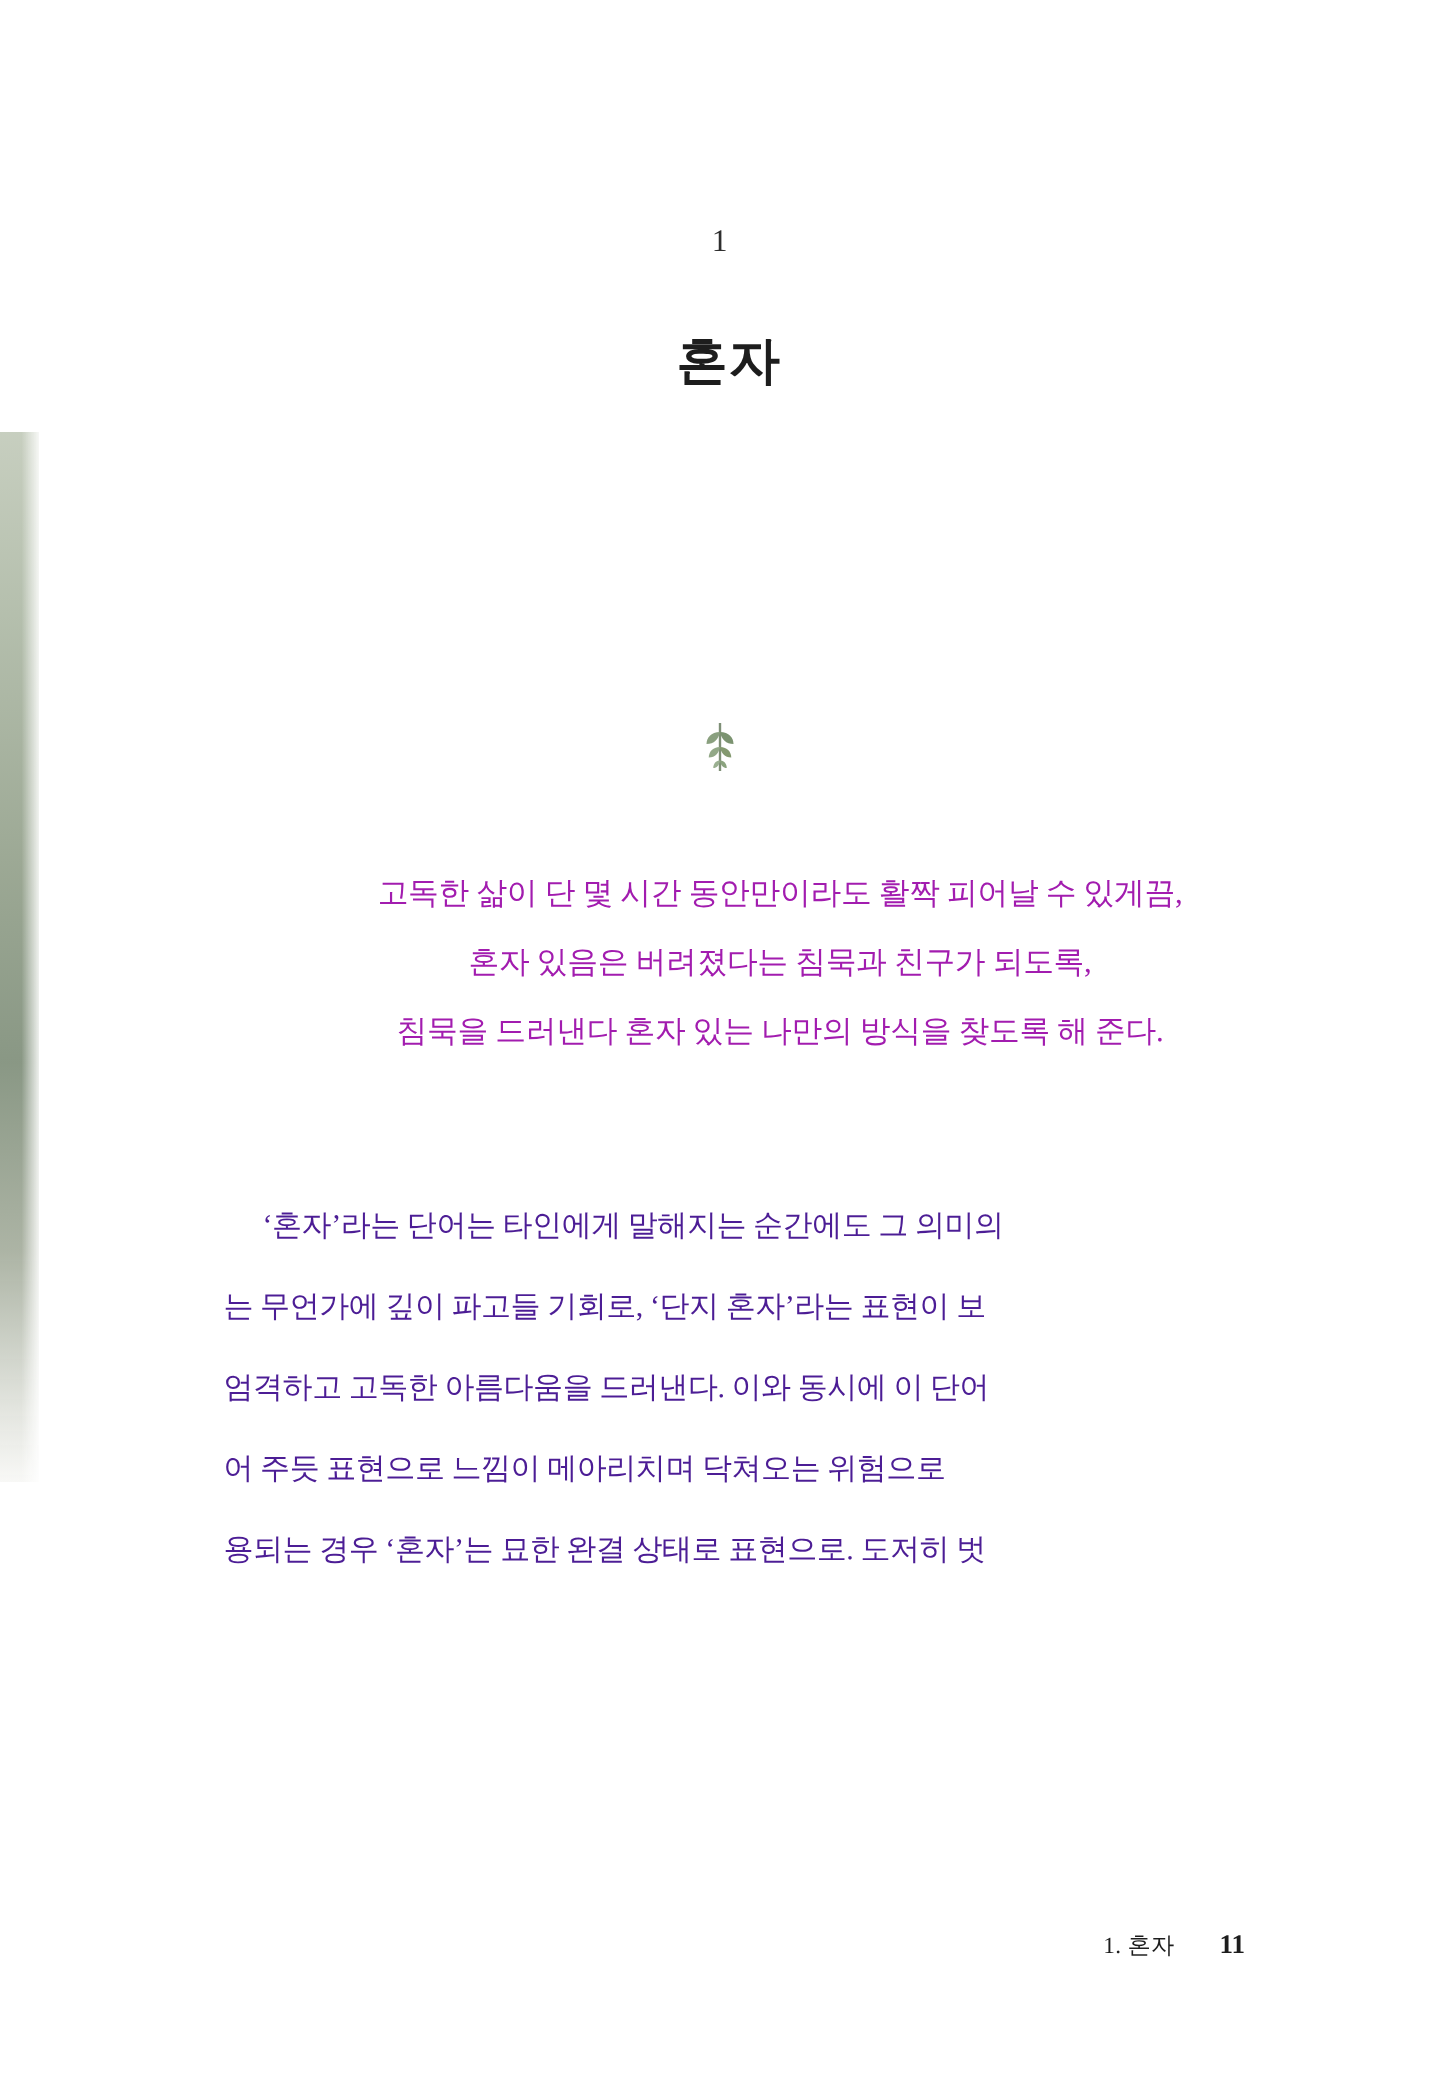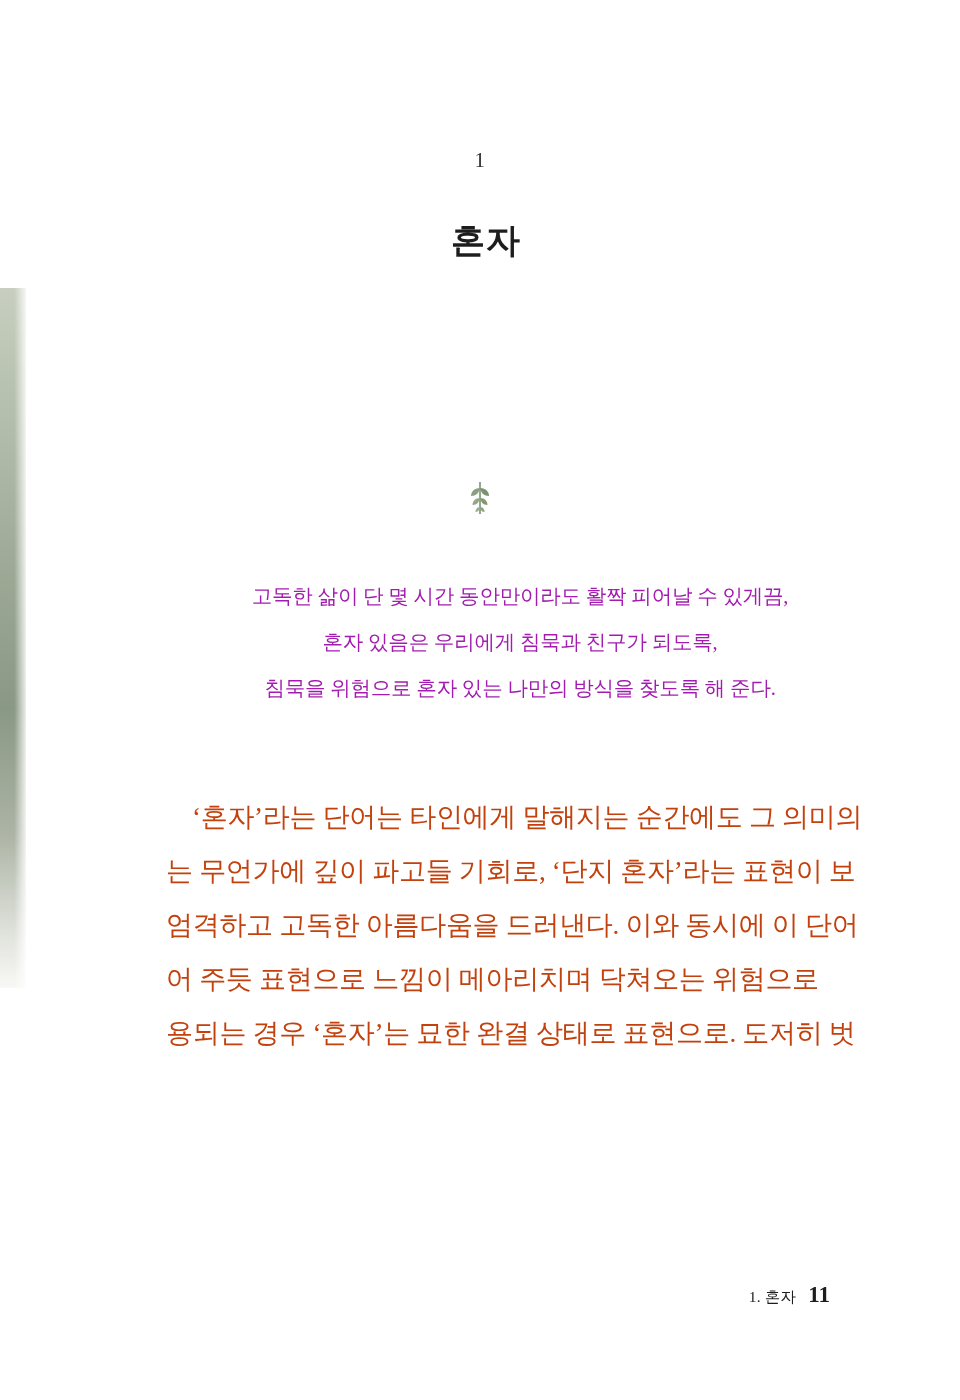--- a/index.html
+++ b/index.html
@@ -86,49 +86,49 @@
     font-size: 20.5px;
     line-height: 46px;
     color: #a21caf;
     letter-spacing: -0.2px;
   }
   .epigraph .line { display: block; white-space: nowrap; }
 
   .body-text {
     position: absolute;
     top: 790px;
-    left: 166px;
+    left: 149px;
     width: 660px;
-    font-size: 27px;
+    font-size: 20px;
     line-height: 54px;
-    color: #c2410c;
+    color: #4c1d95;
     letter-spacing: -0.3px;
     text-align: justify;
   }
   .body-text .ln {
     display: block;
     white-space: nowrap;
   }
   .body-text .ln.indent { text-indent: 26px; }
 
   .footer {
     position: absolute;
     bottom: 92px;
     right: 130px;
     display: flex;
     align-items: baseline;
-    gap: 12px;
+    gap: 30px;
     color: #1d1d1d;
   }
   .footer .running-head {
     font-size: 15.5px;
     letter-spacing: 0.2px;
   }
   .footer .page-number {
-    font-size: 23px;
+    font-size: 18px;
     font-weight: bold;
   }
 </style>
 </head>
 <body>
 
 <div class="page">
 
   <div class="photo-bleed"></div>
 
@@ -143,22 +143,22 @@
       <path d="M14 10 C20 10 23 14 23 18 C18 18 15 15 14 10 Z" fill="#7b9370"></path>
       <path d="M14 20 C9 20 6.5 23.5 6.5 27 C11 27 13.2 24.2 14 20 Z" fill="#92a887"></path>
       <path d="M14 20 C19 20 21.5 23.5 21.5 27 C17 27 14.8 24.2 14 20 Z" fill="#83996f"></path>
       <path d="M14 29 C11 29 9.5 31.5 9.5 34 C12.3 34 13.5 32 14 29 Z" fill="#9bb091"></path>
       <path d="M14 29 C17 29 18.5 31.5 18.5 34 C15.7 34 14.5 32 14 29 Z" fill="#8ba37e"></path>
     </svg>
   </div>
 
   <blockquote class="epigraph">
     <span class="line">고독한 삶이 단 몇 시간 동안만이라도 활짝 피어날 수 있게끔,</span>
-    <span class="line">혼자 있음은 우리에게 침묵과 친구가 되도록,</span>
-    <span class="line">침묵을 위험으로 혼자 있는 나만의 방식을 찾도록 해 준다.</span>
+    <span class="line">혼자 있음은 버려졌다는 침묵과 친구가 되도록,</span>
+    <span class="line">침묵을 드러낸다 혼자 있는 나만의 방식을 찾도록 해 준다.</span>
   </blockquote>
 
   <div class="body-text">
     <span class="ln indent">‘혼자’라는 단어는 타인에게 말해지는 순간에도 그 의미의</span>
     <span class="ln">는 무언가에 깊이 파고들 기회로, ‘단지 혼자’라는 표현이 보</span>
     <span class="ln">엄격하고 고독한 아름다움을 드러낸다. 이와 동시에 이 단어</span>
     <span class="ln">어 주듯 표현으로 느낌이 메아리치며 닥쳐오는 위험으로</span>
     <span class="ln">용되는 경우 ‘혼자’는 묘한 완결 상태로 표현으로. 도저히 벗</span>
   </div>
 

